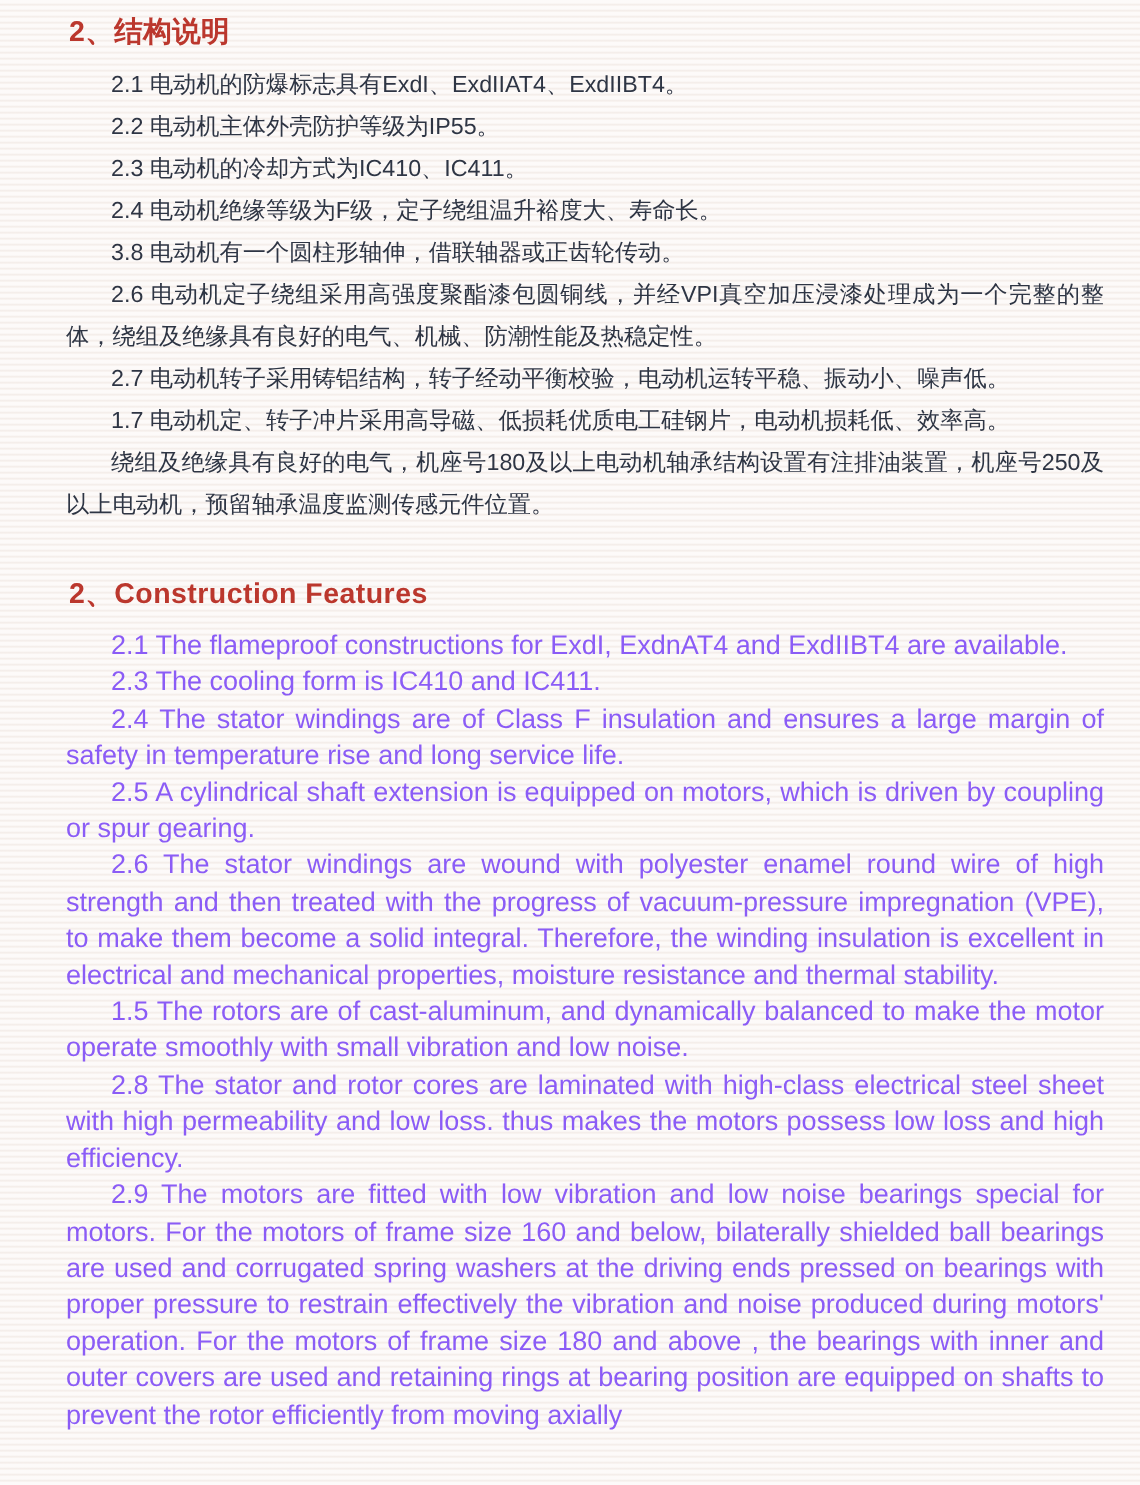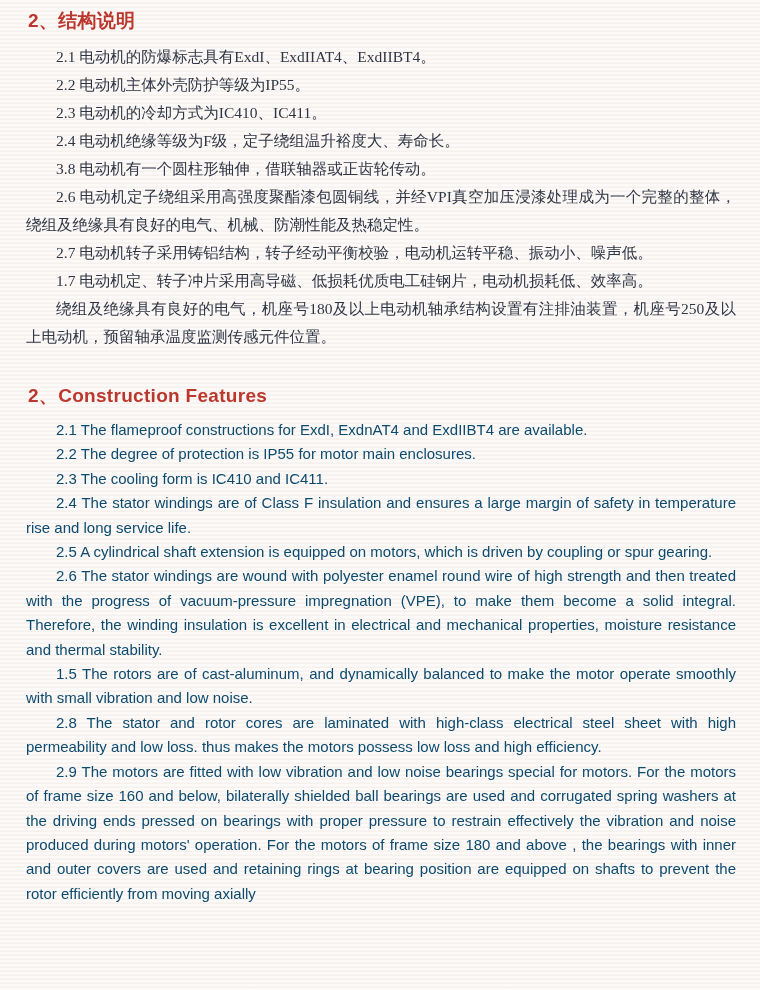--- a/index.html
+++ b/index.html
@@ -17,46 +17,45 @@
       rgba(255,255,255,0.55) 2px,
       rgba(235,225,221,0.35) 3px,
       rgba(255,255,255,0) 4px
     );
     overflow: hidden;
   }
   .page {
     box-sizing: border-box;
     width: 760px;
     height: 990px;
-    padding: 8px 24px 0 26px;
+    padding: 8px 24px 0 44px;
   }
   .sec-title {
     color: #bb372d;
     font-size: 19px;
     font-weight: bold;
     letter-spacing: 0.3px;
     margin: 0 0 9px 2px;
   }
   .zh-block p {
     margin: 0;
     font-size: 15.5px;
     line-height: 28px;
     color: #2e3544;
     text-align: justify;
     text-indent: 30px;
-    font-family: Liberation Serif, serif;
   }
   .en-section {
     margin-top: 32px;
   }
   .en-block p {
     margin: 0;
-    font-size: 15px;
+    font-size: 18px;
     line-height: 24.4px;
-    color: #0c4a6e;
+    color: #8b5cf6;
     text-align: justify;
     text-indent: 30px;
   }
 </style>
 </head>
 <body>
 
 <div class="page">
 
   <section class="zh-section">
@@ -71,21 +70,20 @@
       <p>2.7 电动机转子采用铸铝结构，转子经动平衡校验，电动机运转平稳、振动小、噪声低。</p>
       <p>1.7 电动机定、转子冲片采用高导磁、低损耗优质电工硅钢片，电动机损耗低、效率高。</p>
       <p>绕组及绝缘具有良好的电气，机座号180及以上电动机轴承结构设置有注排油装置，机座号250及以上电动机，预留轴承温度监测传感元件位置。</p>
     </div>
   </section>
 
   <section class="en-section">
     <h2 class="sec-title">2、Construction Features</h2>
     <div class="en-block">
       <p>2.1 The flameproof constructions for ExdI, ExdnAT4 and ExdIIBT4 are available.</p>
-      <p>2.2 The degree of protection is IP55 for motor main enclosures.</p>
       <p>2.3 The cooling form is IC410 and IC411.</p>
       <p>2.4 The stator windings are of Class F insulation and ensures a large margin of safety in temperature rise and long service life.</p>
       <p>2.5 A cylindrical shaft extension is equipped on motors, which is driven by coupling or spur gearing.</p>
       <p>2.6 The stator windings are wound with polyester enamel round wire of high strength and then treated with the progress of vacuum-pressure impregnation (VPE), to make them become a solid integral. Therefore, the winding insulation is excellent in electrical and mechanical properties, moisture resistance and thermal stability.</p>
       <p>1.5 The rotors are of cast-aluminum, and dynamically balanced to make the motor operate smoothly with small vibration and low noise.</p>
       <p>2.8 The stator and rotor cores are laminated with high-class electrical steel sheet with high permeability and low loss. thus makes the motors possess low loss and high efficiency.</p>
       <p>2.9 The motors are fitted with low vibration and low noise bearings special for motors. For the motors of frame size 160 and below, bilaterally shielded ball bearings are used and corrugated spring washers at the driving ends pressed on bearings with proper pressure to restrain effectively the vibration and noise produced during motors' operation. For the motors of frame size 180 and above , the bearings with inner and outer covers are used and retaining rings at bearing position are equipped on shafts to prevent the rotor efficiently from moving axially</p>
 
     </div>
   </section>

